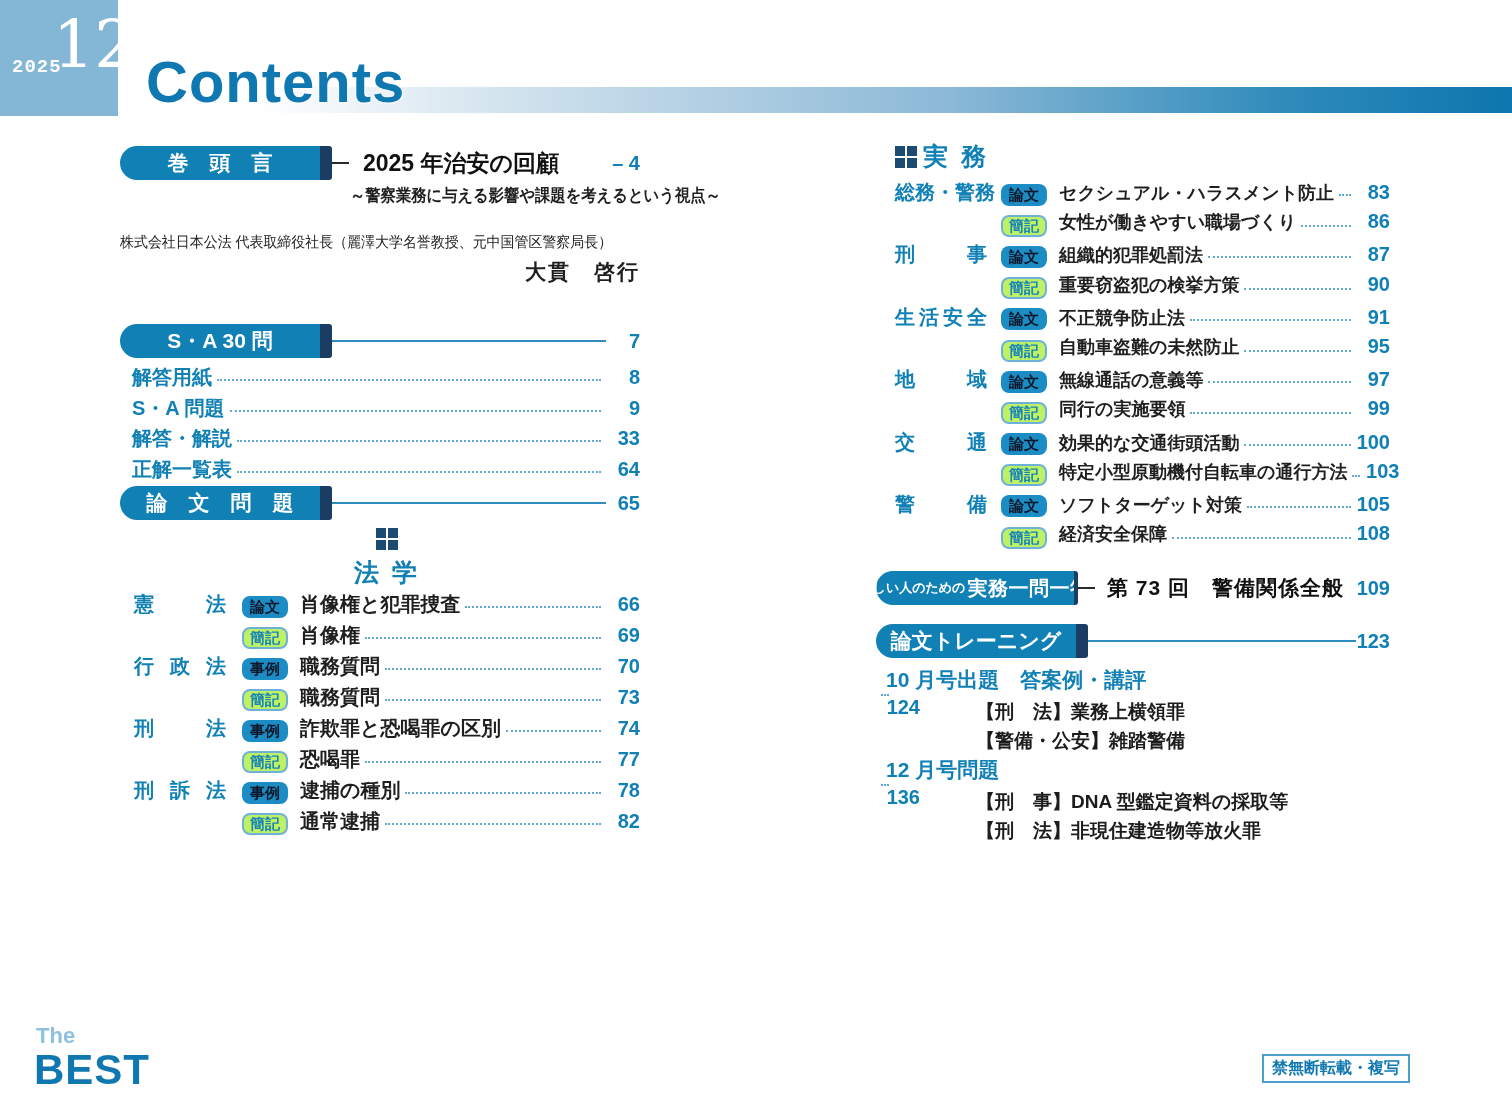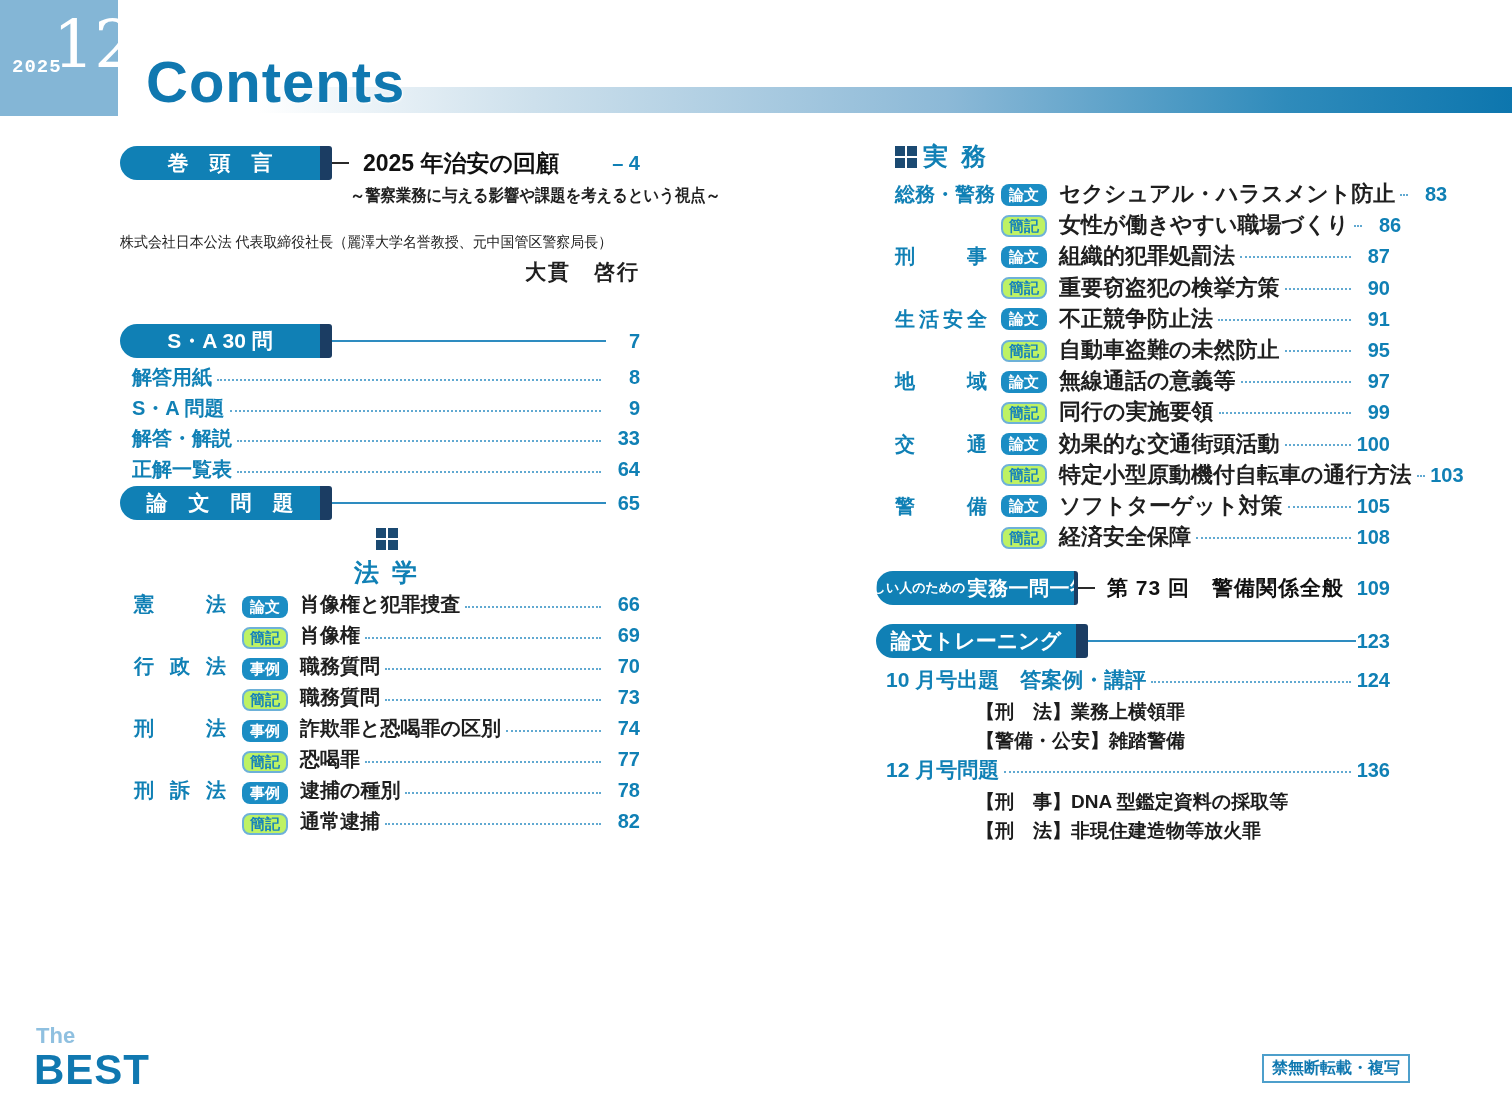--- a/index.html
+++ b/index.html
@@ -27,21 +27,21 @@
   .rule.flex{flex:1;}
   .rule.dark{border-top:2px solid #2a2a2a;}
   .rule.short{width:17px;flex:none;}
   .page{color:#1080b5;font-size:20px;font-weight:600;min-width:34px;text-align:right;white-space:nowrap;}
   .leader{flex:1 1 8px;min-width:8px;border-bottom:2px dotted #61a9d1;margin:0 5px;height:15px;align-self:flex-start;}
   .row{display:flex;align-items:baseline;height:31px;}
   .cat{width:92px;flex:none;color:#1080b5;font-weight:700;font-size:20px;
        text-align:justify;text-align-last:justify;white-space:nowrap;}
   .badge{flex:none;width:46px;box-sizing:border-box;text-align:center;font-size:15px;font-weight:700;
          border-radius:8px;padding:2px 0;margin:0 12px 0 16px;align-self:center;line-height:1.2;}
-  .badge.solid{background:#1b8dc4;color:#ffffff;}
+  .badge.solid{background:#1b8dc4;color:#0f172a;}
   .badge.outline{background:#bef264;color:#1783ba;border:2px solid #6db1d8;padding:0 0;}
   .ttl{font-weight:600;font-size:20px;color:#1f1f1f;white-space:nowrap;}
   .subhead{display:flex;align-items:center;gap:6px;}
   .subhead .txt{color:#1080b5;font-weight:700;font-size:25px;letter-spacing:3px;}
   .sq-icon{display:grid;grid-template-columns:10px 10px;grid-template-rows:10px 10px;gap:2px;}
   .sq-icon i{background:#1b4a72;display:block;}
 
   
   .leftcol{position:absolute;left:120px;top:146px;width:520px;}
   .kan-title{font-size:23px;font-weight:700;color:#111;margin-left:14px;white-space:nowrap;}
@@ -56,32 +56,32 @@
   .sa30 .list{margin-top:6px;margin-left:12px;}
   .ronbun{}
   .ronbun .subhead{margin:8px 0 2px 14px;flex-direction:column;}
   .ronbun .rows{margin-left:14px;margin-top:2px;}
 
   
   .rightcol{position:absolute;left:895px;top:140px;width:495px;}
   .rightcol .rows{margin-top:6px;}
   .rightcol .row{height:31.2px;}
   .rightcol .badge{margin:0 12px 0 14px;}
-  .rightcol .ttl{font-size:22px;text-align:center;}
+  .rightcol .ttl{font-size:18px;text-align:center;}
 
   .qa-sec{position:absolute;left:876px;top:571px;width:514px;}
   .qa-pill{min-width:198px;padding:8px 8px;gap:2px;}
   .qa-small{font-size:13px;font-weight:700;}
   .qa-big{font-size:20px;font-weight:800;letter-spacing:0.5px;}
   .qa-title{font-size:21px;font-weight:800;color:#111;margin:0 12px;white-space:nowrap;letter-spacing:1px;}
 
   .tr-sec{position:absolute;left:876px;top:624px;width:514px;}
   .tr-rows{margin-top:8px;}
   .tr-link{color:#1080b5;font-weight:700;font-size:21px;white-space:nowrap;margin-left:10px;}
-  .tr-link-row{display:flex;align-items:baseline;height:31px;}
+  .tr-link-row{display:flex;align-items:baseline;height:31px;flex-direction:column;}
   .tr-plain{margin-left:100px;font-size:19px;font-weight:600;color:#1c1c1c;height:29.5px;
             display:flex;align-items:center;white-space:nowrap;}
 
   
   .logo{position:absolute;left:34px;top:1025px;line-height:1;}
   .logo .the{color:#8fc0e0;font-size:22px;font-weight:600;margin-left:2px;}
   .logo .best{color:#1078b0;font-size:42px;font-weight:600;letter-spacing:1px;margin-top:2px;}
   .notice{position:absolute;left:1262px;top:1054px;border:2px solid #4d9fcb;color:#1078b0;
           font-size:16px;font-weight:600;padding:2px 8px;white-space:nowrap;}
 </style>

